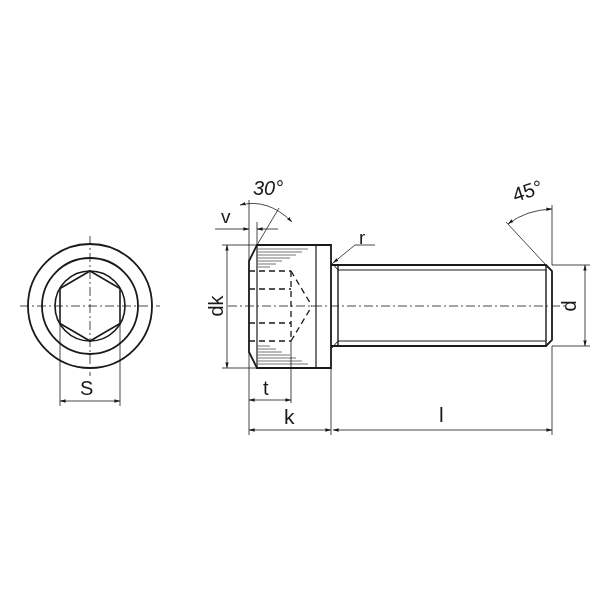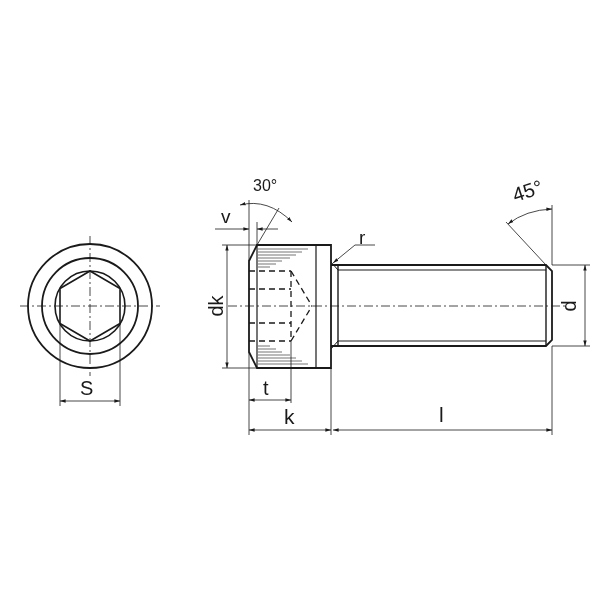--- a/index.html
+++ b/index.html
@@ -5,21 +5,21 @@
   html, body { margin: 0; padding: 0; background: #ffffff; }
   body { width: 600px; height: 600px; position: relative; overflow: hidden; font-family: "Liberation Sans", sans-serif; }
   #drawing { position: absolute; left: 0; top: 0; width: 600px; height: 600px; }
   .lbl { position: absolute; font-family: "Liberation Sans", sans-serif; color: #1a1a1a; line-height: 1; white-space: nowrap; }
   .lbl-s { left: 80px; top: 378px; font-size: 20px; }
   .lbl-t { left: 263px; top: 378px; font-size: 20px; }
   .lbl-k { left: 284px; top: 406px; font-size: 21px; }
   .lbl-l { left: 439px; top: 404px; font-size: 21px; }
   .lbl-v { left: 221px; top: 207px; font-size: 19px; }
   .lbl-r { left: 359px; top: 228px; font-size: 19px; }
-  .lbl-30 { left: 253px; top: 178px; font-size: 16px; }
+  .lbl-30 { left: 253px; top: 178px; font-size: 20px; font-style: italic; }
   .lbl-45 { left: 510px; top: 186px; font-size: 20px; transform: rotate(-18deg); transform-origin: left top; }
   .lbl-dk { left: 205px; top: 296px; font-size: 20px; transform: rotate(-90deg); transform-origin: center; }
   .lbl-d { left: 563px; top: 296px; font-size: 20px; transform: rotate(-90deg); transform-origin: center; }
 </style>
 </head>
 <body>
 
 <svg id="drawing" viewBox="0 0 600 600" xmlns="http://www.w3.org/2000/svg">
   <defs>
     <marker id="arr" viewBox="0 0 10 10" refX="10" refY="5" markerWidth="7" markerHeight="7" orient="auto-start-reverse">

